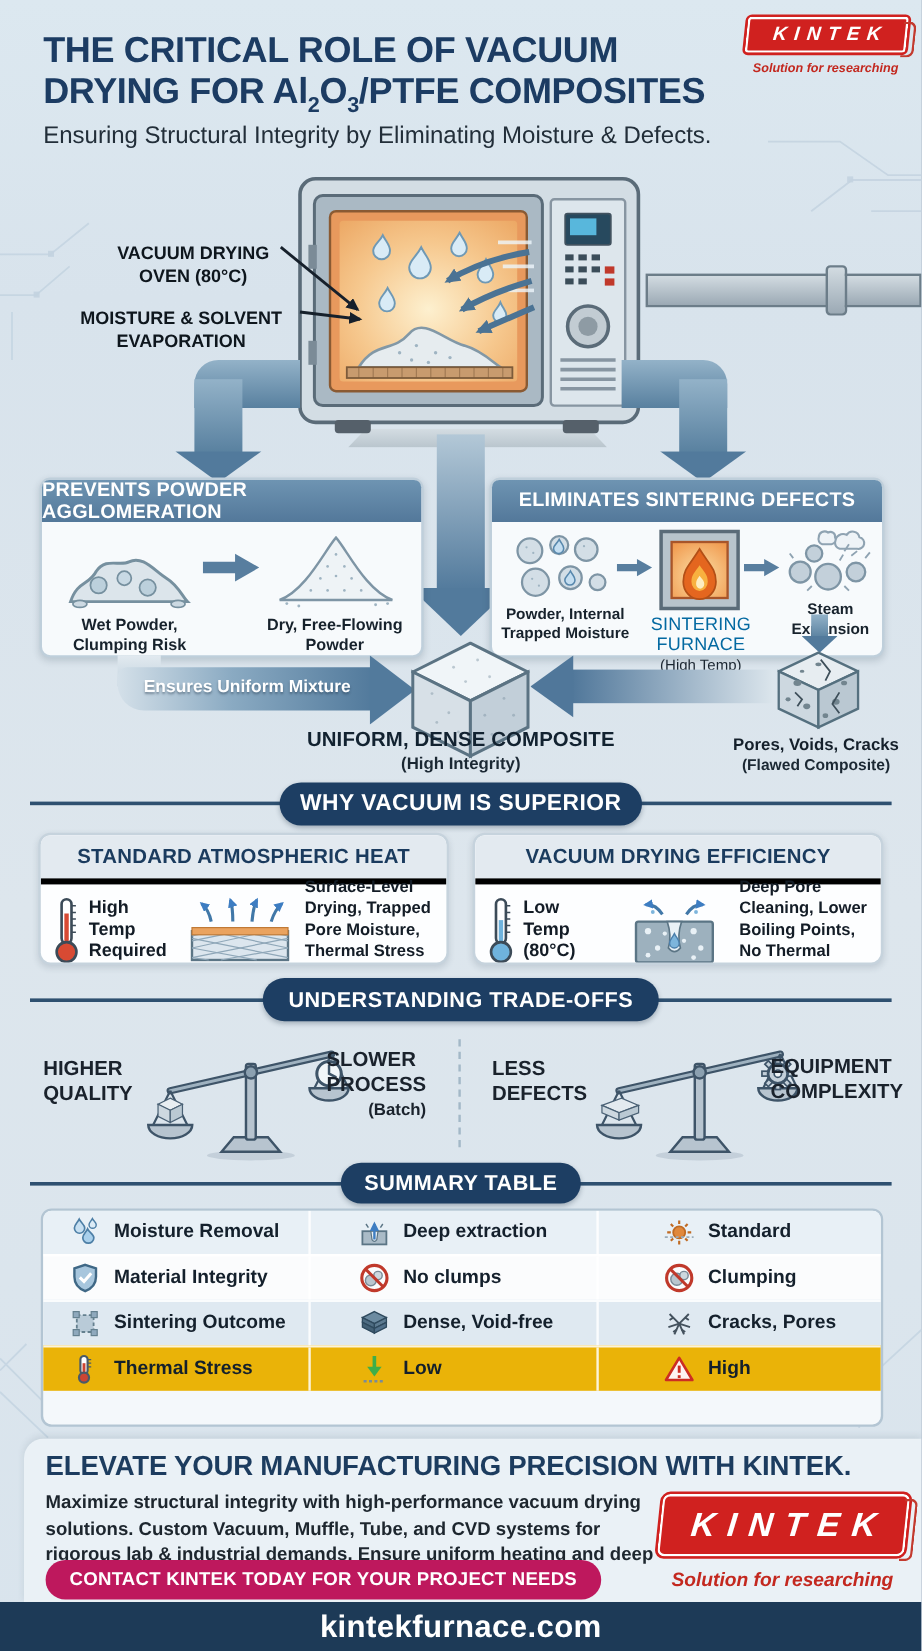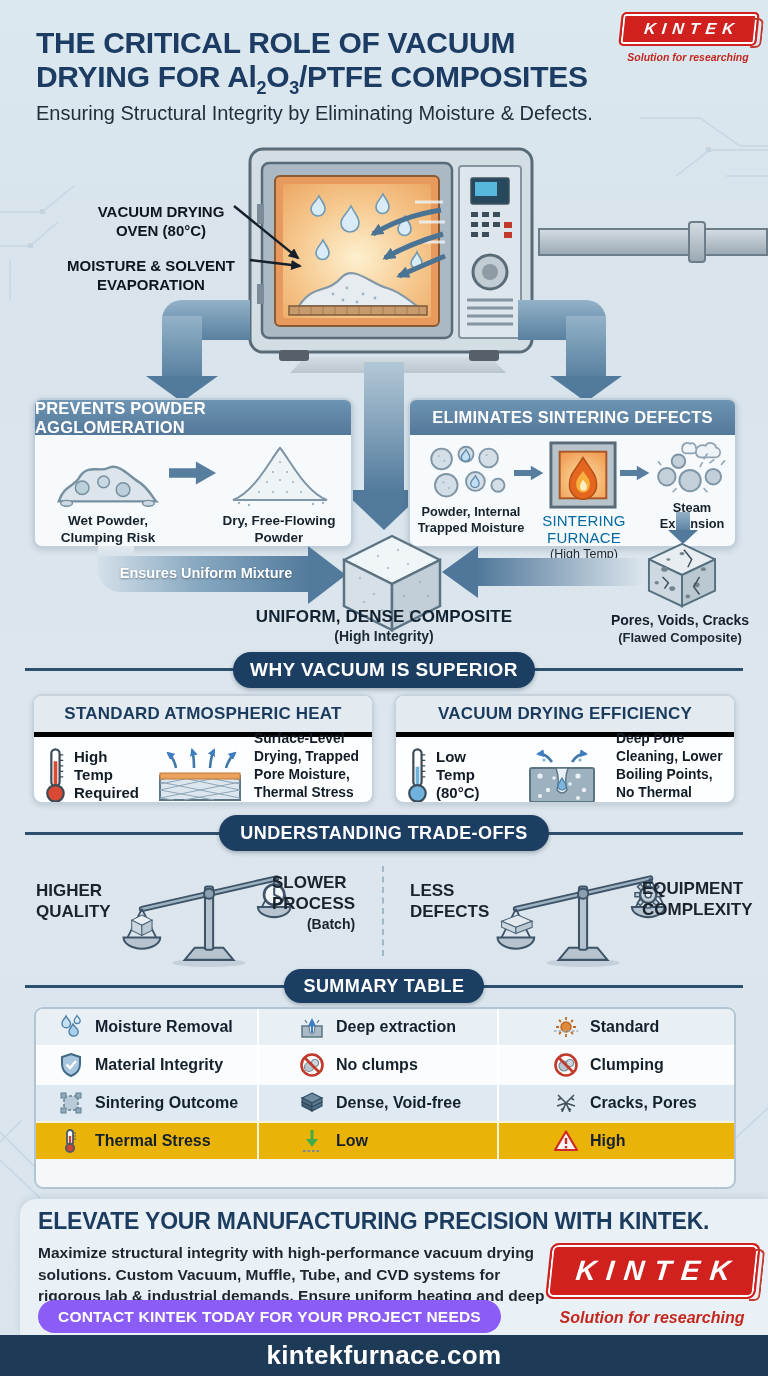--- a/index.html
+++ b/index.html
@@ -66,21 +66,21 @@
   .t-cell{display:flex;align-items:center;gap:11px;padding-left:22px;font-weight:bold;font-size:16px;color:#14202c;
     border-right:2px solid rgba(255,255,255,.85);}
   .t-cell:last-child{border-right:none;}
   .t-cell.c2{padding-left:40px;}
   .t-cell.c3{padding-left:54px;}
   .r-a{background:#e8f0f6;} .r-b{background:#fbfcfd;} .r-c{background:#dfe9f1;} .r-d{background:#eab308;}
   
   .cta-panel{background:#eaf1f6;border-top-left-radius:16px;box-shadow:0 -2px 6px rgba(60,80,100,.12);}
   .cta-h{font-weight:bold;font-size:23px;color:#1c3c5f;letter-spacing:-.2px;white-space:nowrap;}
   .cta-body{font-weight:600;font-size:15.5px;line-height:21.5px;color:#1d262e;}
-  .cta-btn{display:inline-block;background:#8b5cf6;border-radius:17px;color:#fff;font-weight:bold;
+  .cta-btn{display:inline-block;background:#be185d;border-radius:17px;color:#fff;font-weight:bold;
     font-size:15.5px;line-height:33px;height:33px;padding:0 20px;letter-spacing:.2px;cursor:pointer;}
   
   .footer{background:#1d3a57;color:#fff;display:flex;align-items:center;justify-content:center;
     font-weight:bold;font-size:26px;letter-spacing:.3px;}
 </style>
 </head>
 <body>
 
 <div class="stage">
 

